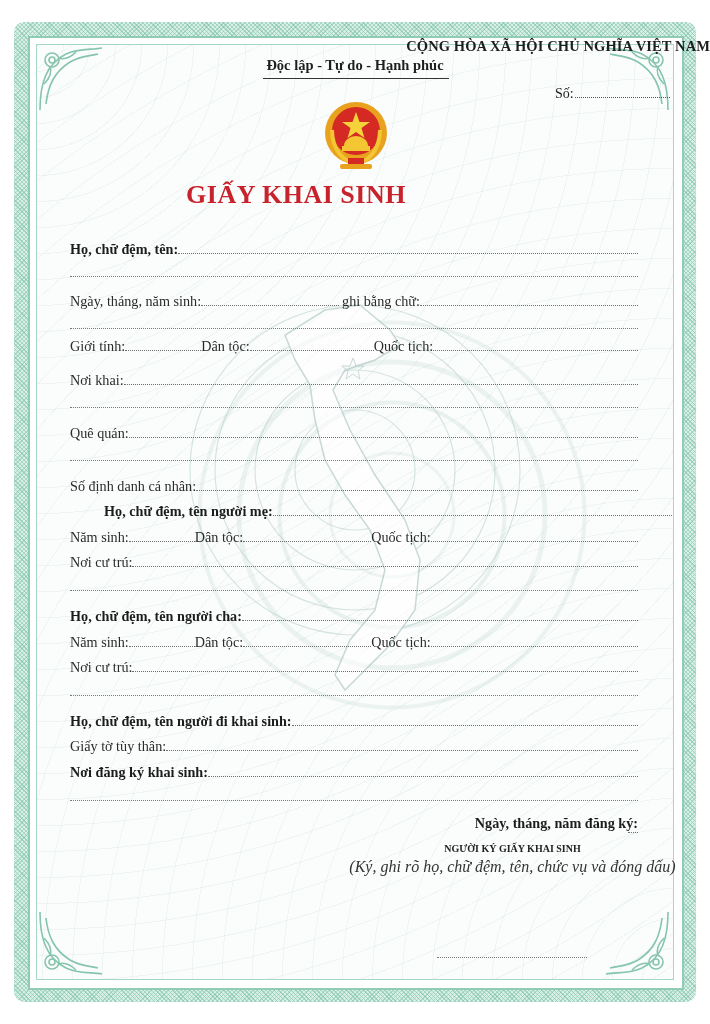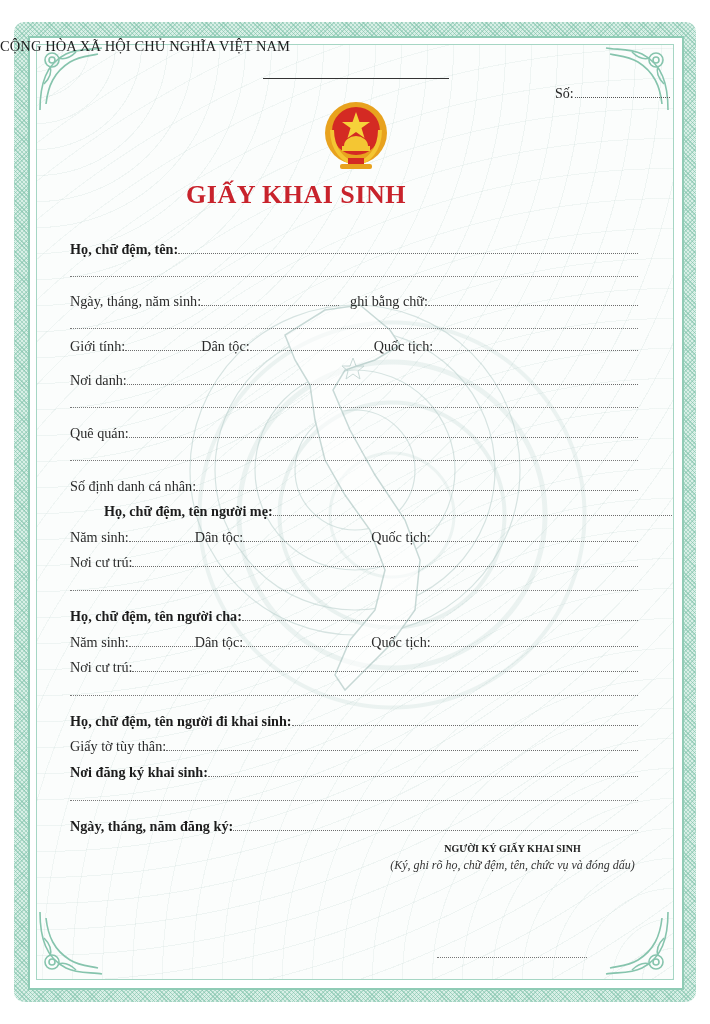--- a/index.html
+++ b/index.html
@@ -24,22 +24,22 @@
       #fbfdfc; }
   .corner { position:absolute; width:70px; height:70px; }
   .corner svg { width:100%; height:100%; }
   .c-tl { left:36px; top:44px; }
   .c-tr { right:38px; top:44px; transform:scaleX(-1); }
   .c-bl { left:36px; bottom:46px; transform:scaleY(-1); }
   .c-br { right:38px; bottom:46px; transform:scale(-1,-1); }
 
   .watermark { position:absolute; left:175px; top:290px; width:360px; height:420px; opacity:0.55; }
 
-  .header-national { position:absolute; left:0; width:710px; top:38px; text-align:left;
-    font-weight:normal; font-size:14.5px; letter-spacing:0.1px; color:#1e1e1e; }
+  .header-national { position:absolute; left:0; width:710px; top:38px; text-align:right;
+    font-weight:bold; font-size:14.5px; letter-spacing:0.1px; color:#1e1e1e; }
   .header-motto { position:absolute; left:0; width:710px; top:57px; text-align:center;
     font-weight:bold; font-size:14.5px; color:#1e1e1e; }
   .motto-underline { position:absolute; left:263px; top:78px; width:186px; height:1px; background:#333; }
   .so-label { position:absolute; left:555px; top:86px; font-size:14px; color:#222; white-space:nowrap; }
   .so-dots { display:inline-block; width:95px; border-bottom:1.5px dotted #555; height:10px; margin-left:1px; }
 
   .emblem { position:absolute; left:320px; top:100px; width:72px; height:72px; }
   .title { position:absolute; left:0; width:592px; top:180px; text-align:center;
     color:#c8232c; font-weight:bold; font-size:26px; letter-spacing:0.5px; }
 
@@ -47,21 +47,21 @@
     font-size:14.2px; color:#2a2a2a; white-space:nowrap; height:20px; }
   .row .lbl { flex:0 0 auto; }
   .row .lbl.b { font-weight:bold; color:#1c1c1c; }
   .row .dots { flex:1 1 auto; border-bottom:1.6px dotted #6d6d6d; margin-bottom:4px; min-width:10px; }
   .row .dots.w { flex:0 0 auto; }
   .blank { position:absolute; left:70px; width:568px; border-bottom:1.6px dotted #7a7a7a; height:0; }
 
   .sig-title { position:absolute; left:355px; width:315px; top:843px; text-align:center;
     font-weight:bold; font-size:10px; color:#222; }
   .sig-note { position:absolute; left:345px; width:335px; top:858px; text-align:center;
-    font-style:italic; font-size:12px; color:#333; }
+    font-style:italic; font-size:16px; color:#333; }
   .sig-line { position:absolute; left:437px; top:957px; width:150px; border-bottom:1.6px dotted #777; }
 </style>
 </head>
 <body>
 
 <div class="page">
   <div class="frame-outer"></div>
   <div class="frame-line"></div>
   <div class="frame-inner"></div>
 
@@ -121,20 +121,21 @@
         <circle cx="180" cy="180" r="140"></circle>
         <circle cx="180" cy="180" r="100"></circle>
         <circle cx="180" cy="180" r="60"></circle>
       </g>
       <path d="M150 20 L185 15 L215 40 L225 55 L200 70 L170 80 L158 100 L175 140 L200 185 L230 230 L245 270 L240 320 L215 355 L190 380 L170 400 L160 385 L175 350 L200 320 L210 280 L195 240 L170 205 L150 170 L140 130 L135 95 L120 70 L110 45 Z" fill="#ffffff" stroke="#9fbcb8" stroke-width="1.5"></path>
       <polygon points="178,68 181,76 189,76 183,81 185,89 178,84 171,89 173,81 167,76 175,76" fill="none" stroke="#9fbcb8" stroke-width="1"></polygon>
     </svg>
   </div>
 
   <div class="header-national">CỘNG HÒA XÃ HỘI CHỦ NGHĨA VIỆT NAM</div>
+  <div class="header-motto">Độc lập - Tự do - Hạnh phúc</div>
   <div class="motto-underline"></div>
   <div class="so-label">
     <span>Số:</span><span class="so-dots"></span>
   </div>
 
   <div class="emblem">
     <svg viewBox="0 0 72 72">
       <circle cx="36" cy="33" r="31" fill="#e8a21e"></circle>
       <circle cx="36" cy="31" r="24" fill="#d42a23"></circle>
       <path d="M12 30 C12 50 24 62 36 64 C48 62 60 50 60 30" fill="none" stroke="#f4c633" stroke-width="4"></path>
@@ -150,36 +151,36 @@
 
   <div class="row" style="top:238px;">
     <span class="lbl b">Họ, chữ đệm, tên:</span>
     <span class="dots"></span>
   </div>
   <div class="blank" style="top:276px;"></div>
 
   <div class="row" style="top:290px;">
     <span class="lbl">Ngày, tháng, năm sinh:</span>
     <span class="dots w" style="width:138px;"></span>
-    <span class="lbl" style="margin-left:11px;">ghi bằng chữ:</span>
+    <span class="lbl" style="margin-left:3px;">ghi bằng chữ:</span>
     <span class="dots"></span>
   </div>
   <div class="blank" style="top:328px;"></div>
 
   <div class="row" style="top:335px;">
     <span class="lbl">Giới tính:</span>
     <span class="dots w" style="width:76px;"></span>
     <span class="lbl">Dân tộc:</span>
     <span class="dots w" style="width:124px;"></span>
     <span class="lbl">Quốc tịch:</span>
     <span class="dots"></span>
   </div>
 
   <div class="row" style="top:369px;">
-    <span class="lbl">Nơi danh:</span>
+    <span class="lbl">Nơi khai:</span>
     <span class="dots"></span>
   </div>
   <div class="blank" style="top:407px;"></div>
 
   <div class="row" style="top:422px;align-items:flex-end;">
     <span class="lbl">Quê quán:</span>
     <span class="dots"></span>
   </div>
   <div class="blank" style="top:460px;"></div>
 
@@ -230,21 +231,21 @@
   </div>
   <div class="row" style="top:735px;">
     <span class="lbl">Giấy tờ tùy thân:</span>
     <span class="dots"></span>
   </div>
   <div class="row" style="top:761px;">
     <span class="lbl b">Nơi đăng ký khai sinh:</span>
     <span class="dots"></span>
   </div>
   <div class="blank" style="top:800px;"></div>
-  <div class="row" style="top:815px;">
+  <div class="row" style="top:815px;flex-direction:column;">
     <span class="lbl b">Ngày, tháng, năm đăng ký:</span>
     <span class="dots"></span>
   </div>
 
   <div class="sig-title">NGƯỜI KÝ GIẤY KHAI SINH</div>
   <div class="sig-note">(Ký, ghi rõ họ, chữ đệm, tên, chức vụ và đóng dấu)</div>
   <div class="sig-line"></div>
 </div>
 
 </body></html>

